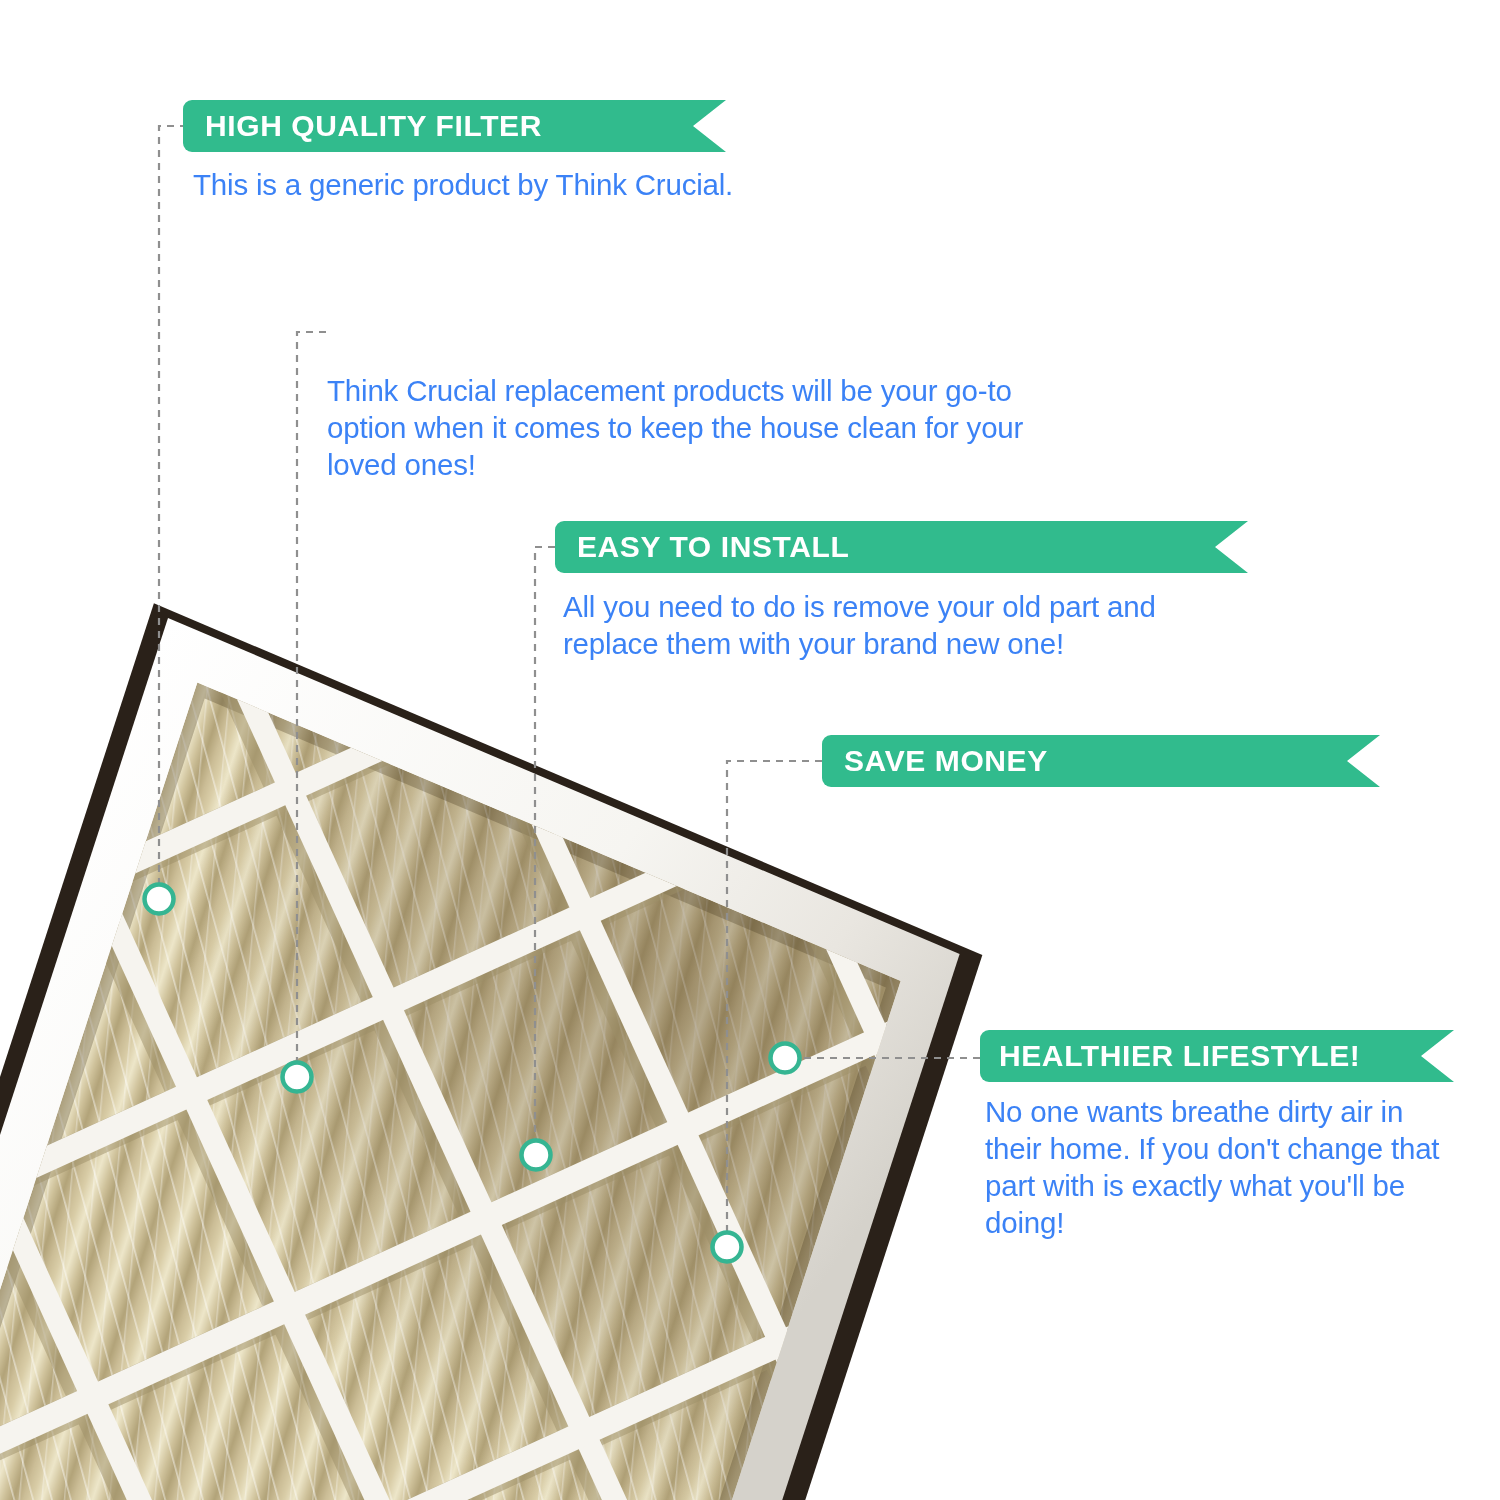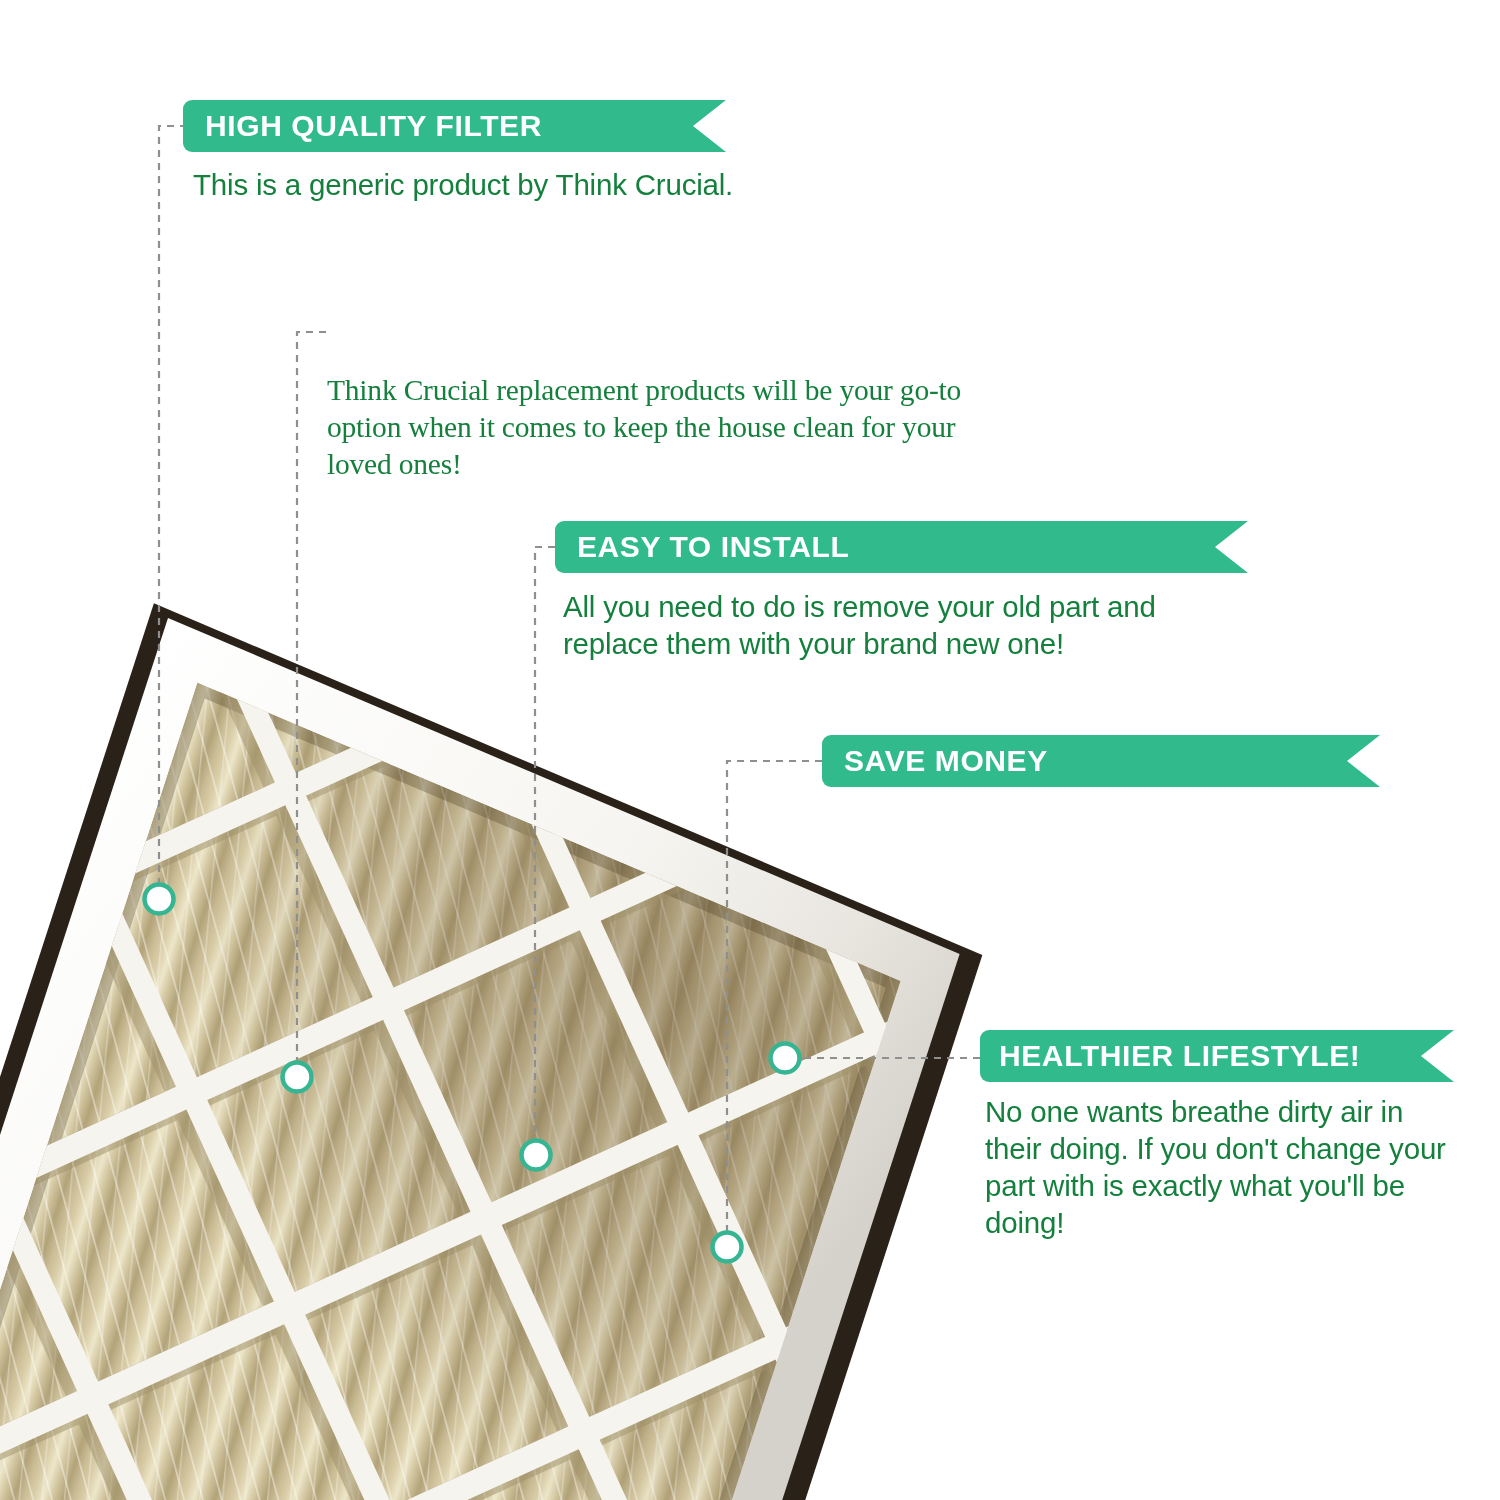--- a/index.html
+++ b/index.html
@@ -10,32 +10,32 @@
   .stage svg.scene{position:absolute;left:0;top:0;}
   .banner{
     position:absolute;height:52px;background:var(--green,#31BB8D);color:#ffffff;
     display:flex;align-items:center;box-sizing:border-box;padding-left:22px;
     font-weight:bold;font-size:30px;letter-spacing:0.6px;
     border-radius:9px 0 0 9px;
     clip-path:polygon(0 0,100% 0,calc(100% - 33px) 50%,100% 100%,0 100%);
     z-index:3;
   }
   .desc{
-    position:absolute;color:#15803d;font-size:29.5px;line-height:37px;letter-spacing:-0.2px;z-index:3;
+    position:absolute;color:#3b82f6;font-size:29.5px;line-height:37px;letter-spacing:-0.2px;z-index:3;
   }
   .desc div{white-space:nowrap;}
   .leader{stroke:var(--line,#8F8F8F);stroke-width:2.2;stroke-dasharray:7 6;fill:none;}
   .marker{fill:#ffffff;stroke:var(--ring,#35B592);stroke-width:4.5;}
   #b1{left:183px;top:100px;width:543px;}
   #b2{left:326px;top:306px;width:811px;}
   #b3{left:555px;top:521px;width:693px;}
   #b4{left:822px;top:735px;width:558px;}
   #b5{left:980px;top:1030px;width:474px;padding-left:19px;}
   #d1{left:193px;top:166px;}
-  #d2{left:327px;top:372px;font-family:Liberation Serif, serif;}
+  #d2{left:327px;top:372px;}
   #d3{left:563px;top:588px;}
   #d4{left:822px;top:797px;}
   #d5{left:985px;top:1093px;}
 </style>
 </head>
 <body>
 
 <div class="stage">
 
   <svg class="scene" width="1500" height="1500" viewBox="0 0 1500 1500" aria-hidden="true">
@@ -159,18 +159,18 @@
 
   <div id="b4" class="banner">
     <span>SAVE MONEY</span>
   </div>
 
   <div id="b5" class="banner">
     <span>HEALTHIER LIFESTYLE!</span>
   </div>
   <div id="d5" class="desc">
     <div>No one wants breathe dirty air in</div>
-    <div>their doing. If you don't change your</div>
+    <div>their home. If you don't change that</div>
     <div>part with is exactly what you'll be</div>
     <div>doing!</div>
   </div>
 
 </div>
 
 </body></html>

